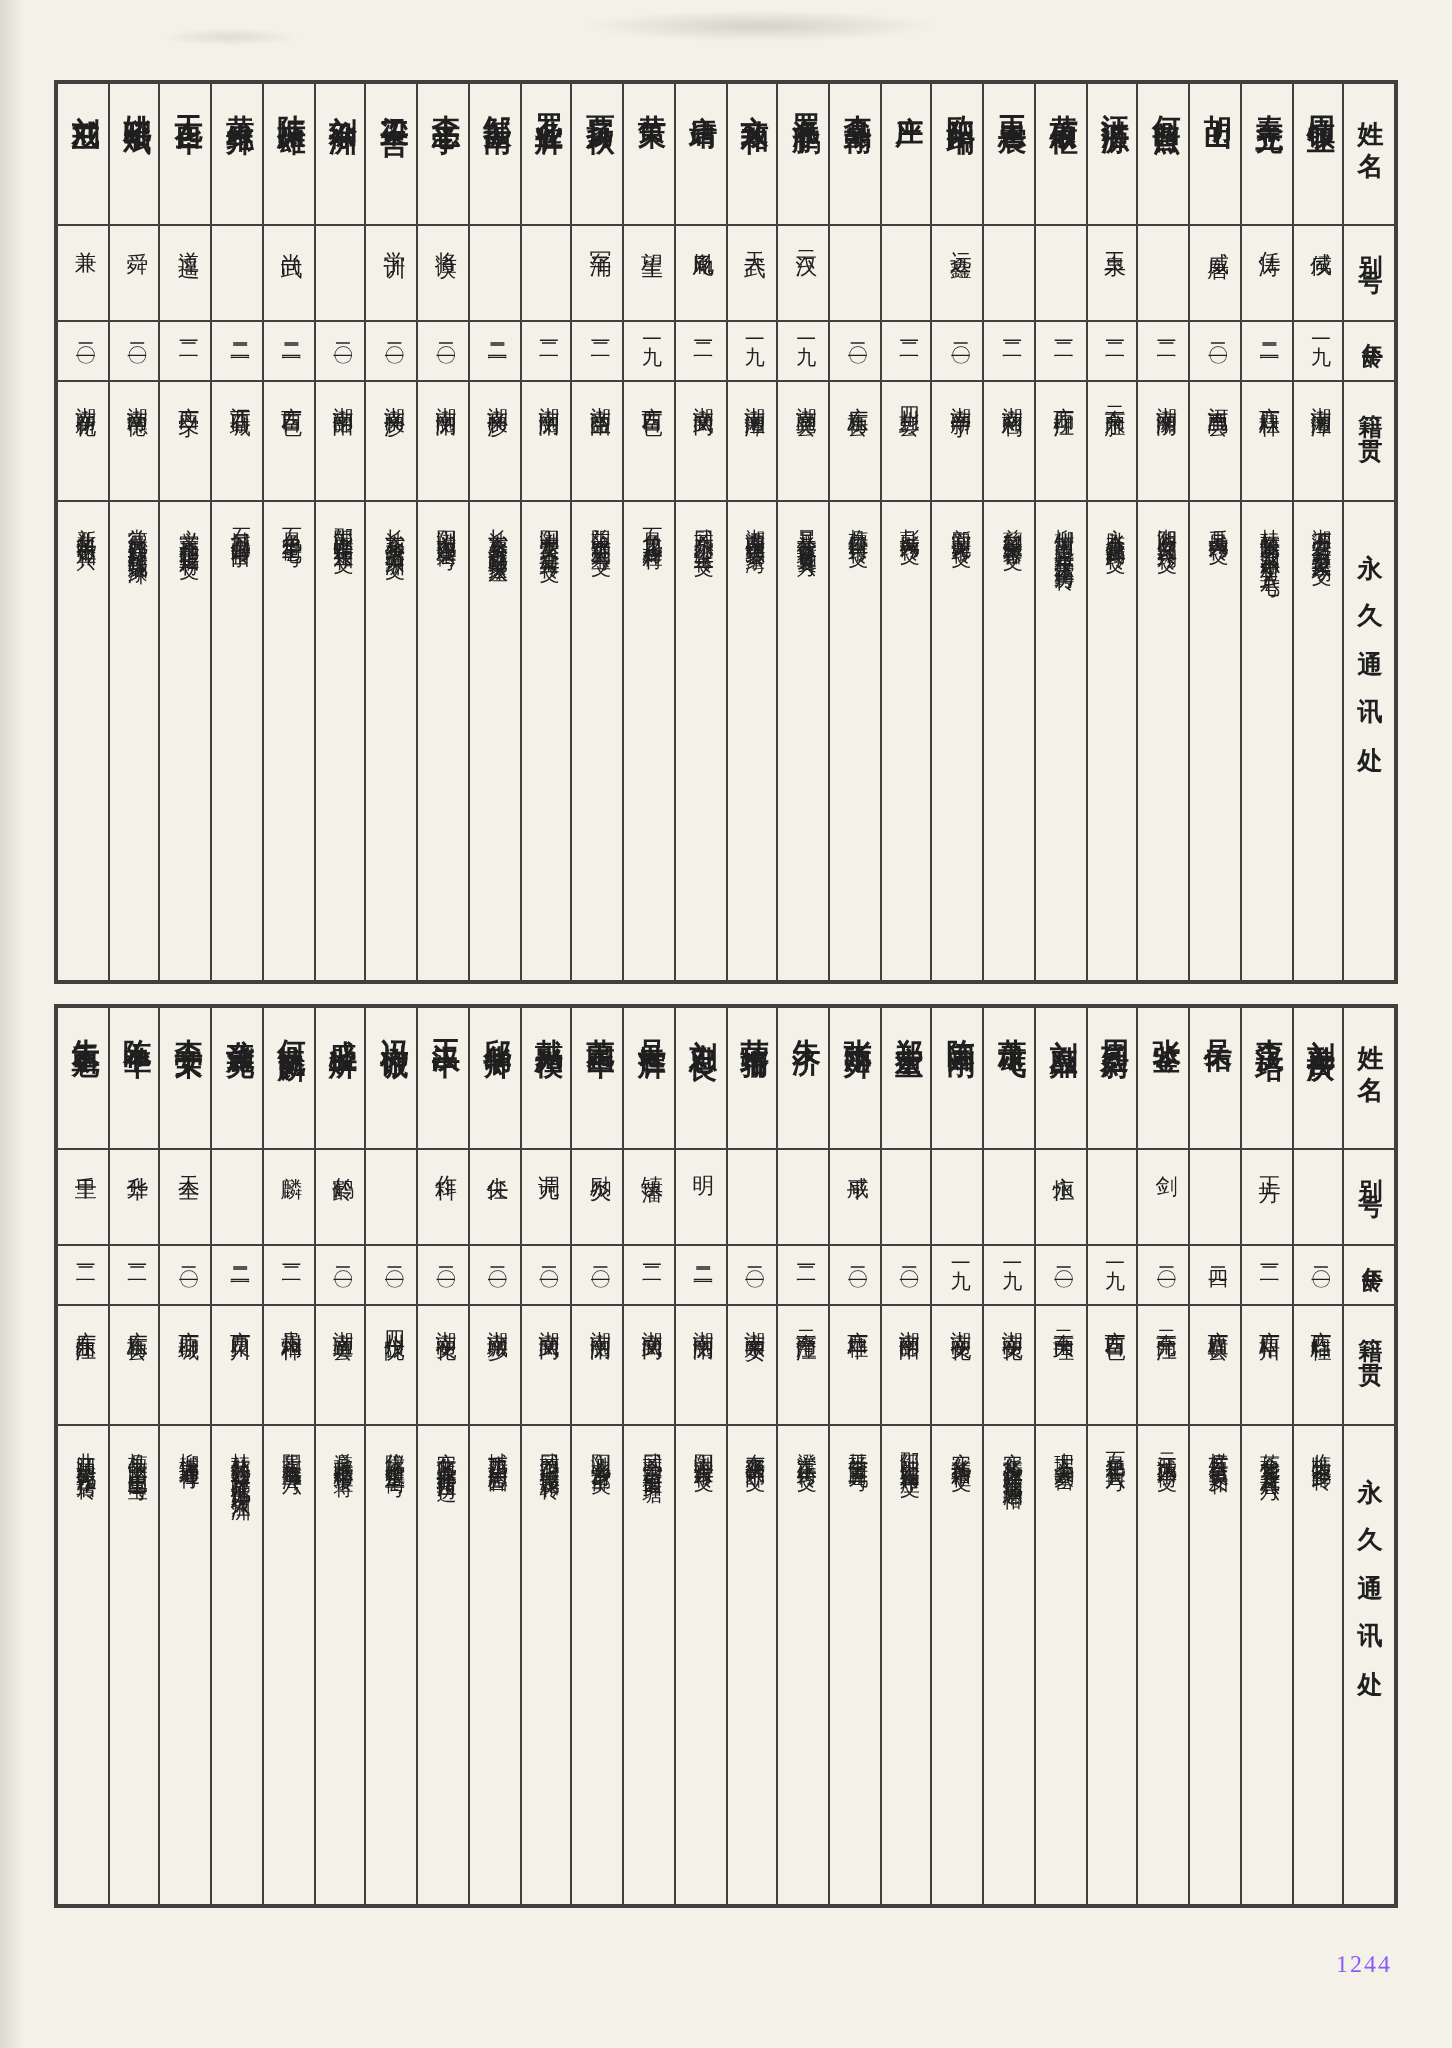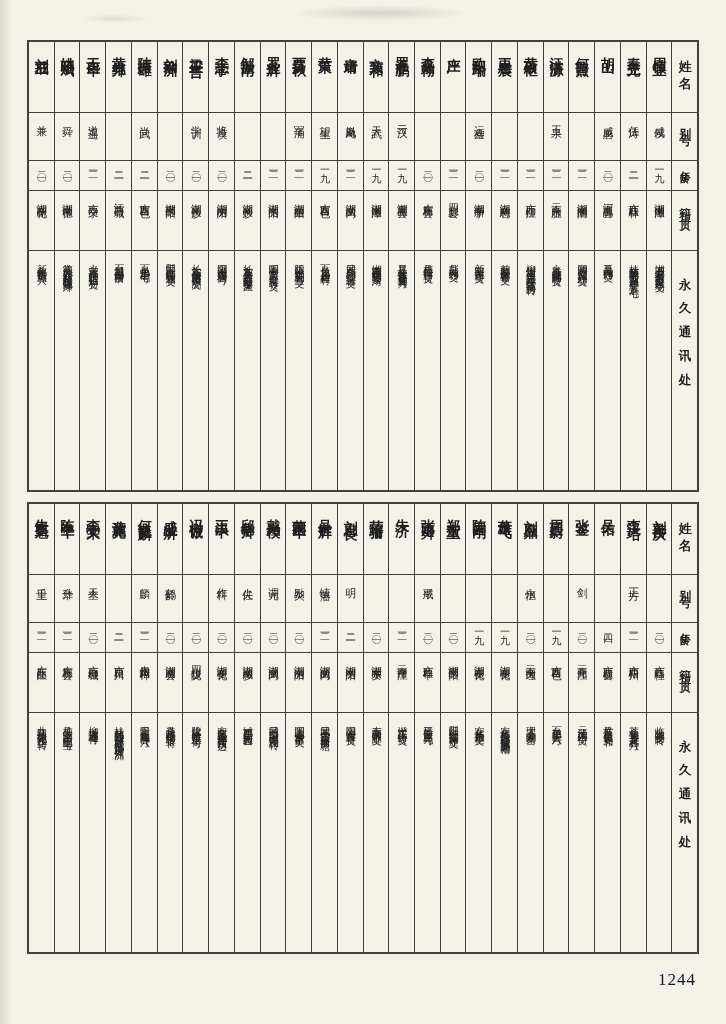--- a/index.html
+++ b/index.html
@@ -65,23 +65,23 @@
   .header-col .c-name .vtext   { font-size: 13px; font-weight: 700; letter-spacing: 16px; margin-top: 8px; }
   .header-col .c-alias .vtext  { font-size: 12px; font-weight: 700; letter-spacing: 8px; margin-top: 5px; }
   .header-col .c-age .vtext    { font-size: 10.5px; font-weight: 700; letter-spacing: 2px; margin-top: 2px; }
   .header-col .c-native .vtext { font-size: 12px; font-weight: 700; letter-spacing: 12px; margin-top: 7px; }
   .header-col .c-addr .vtext   { font-size: 12.5px; font-weight: 700; letter-spacing: 24px; margin-top: 16px; }
 
   .page-number {
     position: absolute;
     right: 30px;
     bottom: 34px;
-    font-size: 17px;
+    font-size: 12px;
     letter-spacing: 1px;
-    color: #0f172a;
+    color: #8b5cf6;
   }
 </style>
 </head>
 <body>
 
 <div class="page">
   <div class="edge-shade"></div>
   <div class="smudge-a"></div>
   <div class="smudge-b"></div>
 

